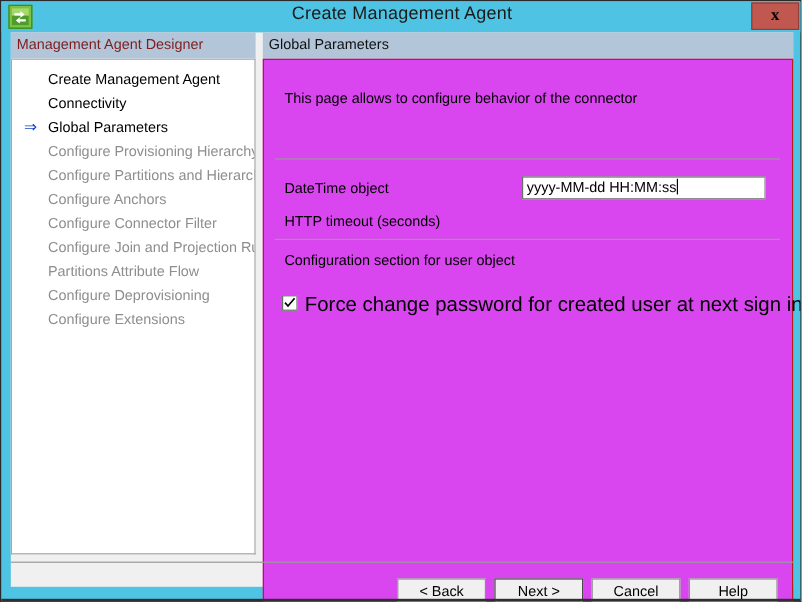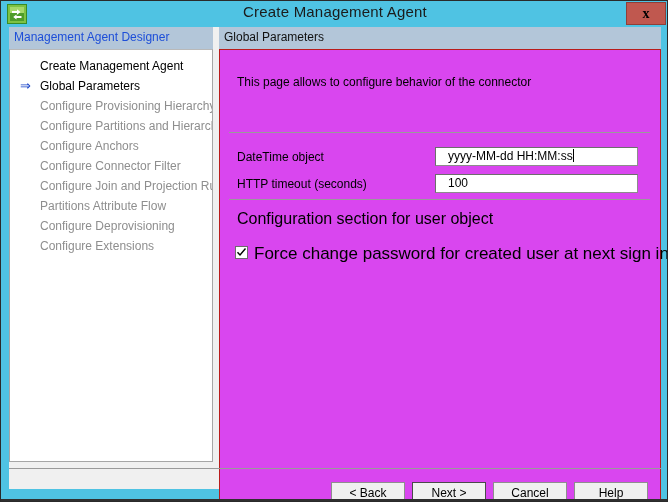--- a/index.html
+++ b/index.html
@@ -80,21 +80,21 @@
     position: absolute;
     left: 0px; top: 0px;
     width: 204px; height: 22px;
     background: #b3c6d9;
     box-sizing: border-box;
   }
   .sidebar-header-label {
     position: absolute;
     left: 5px; top: 3px;
     font-size: 12px;
-    color: #1d4ed8;
+    color: #7f1d1d;
   }
   .sidebar-panel {
     position: absolute;
     left: 0px; top: 22px;
     width: 204px; height: 413px;
     background: #ffffff;
     border: 1px solid #a6a6a6;
     border-top: 1px solid #b9b9b9;
     box-sizing: border-box;
     overflow: hidden;
@@ -179,41 +179,41 @@
     left: 215px;
     width: 203px;
     height: 19px;
     background: #ffffff;
     border: 1px solid #8c8c8c;
     border-top-color: #6d6d6d;
     border-left-color: #6d6d6d;
     box-sizing: border-box;
     font-size: 12px;
     color: #000;
-    padding: 0 0 0 12px;
+    padding: 0 0 0 3px;
     line-height: 17px;
     font-family: "Liberation Sans", sans-serif;
     overflow: hidden;
     white-space: nowrap;
   }
   .txt-dt { top: 97px; }
   .txt-http { top: 124px; }
   .caret {
     display: inline-block;
     width: 1px;
     height: 13px;
     background: #000;
     vertical-align: -2px;
     margin-left: 0px;
   }
 
   .section-text {
     position: absolute;
     left: 17px; top: 160px;
-    font-size: 16px;
+    font-size: 12px;
     color: #000;
   }
 
   .checkrow {
     position: absolute;
     left: 15px; top: 196px;
     height: 16px;
   }
   .checkbox {
     position: absolute;
@@ -297,20 +297,21 @@
 
   <div class="client">
 
     <div class="sidebar-header">
       <span class="sidebar-header-label">Management Agent Designer</span>
     </div>
 
     <div class="sidebar-panel">
       <div class="nav-list" id="nav-list">
           <div class="nav-item"><span>Create Management Agent</span></div>
+          <div class="nav-item"><span>Connectivity</span></div>
           <div class="nav-item"><span class="nav-arrow">⇒</span><span>Global Parameters</span></div>
           <div class="nav-item disabled"><span>Configure Provisioning Hierarchy</span></div>
           <div class="nav-item disabled"><span>Configure Partitions and Hierarchies</span></div>
           <div class="nav-item disabled"><span>Configure Anchors</span></div>
           <div class="nav-item disabled"><span>Configure Connector Filter</span></div>
           <div class="nav-item disabled"><span>Configure Join and Projection Rules</span></div>
           <div class="nav-item disabled"><span>Partitions Attribute Flow</span></div>
           <div class="nav-item disabled"><span>Configure Deprovisioning</span></div>
           <div class="nav-item disabled"><span>Configure Extensions</span></div>
         </div>
@@ -322,21 +323,20 @@
 
     <div class="content-panel">
       <div class="intro-text">This page allows to configure behavior of the connector</div>
 
       <div class="hr1"></div>
 
       <div class="field-label lbl-dt">DateTime object</div>
       <div class="txtfield txt-dt"><span>yyyy-MM-dd HH:MM:ss</span><span class="caret"></span></div>
 
       <div class="field-label lbl-http">HTTP timeout (seconds)</div>
-      <div class="txtfield txt-http"><span>100</span></div>
 
       <div class="hr2"></div>
 
       <div class="section-text">Configuration section for user object</div>
 
       <div class="checkrow">
         <div class="checkbox">
           <svg width="11" height="11" viewBox="0 0 11 11">
             <path d="M1.5 5.2 L4 8 L9.5 1.5" stroke="#000000" stroke-width="1.4" fill="none"></path>
           </svg>

